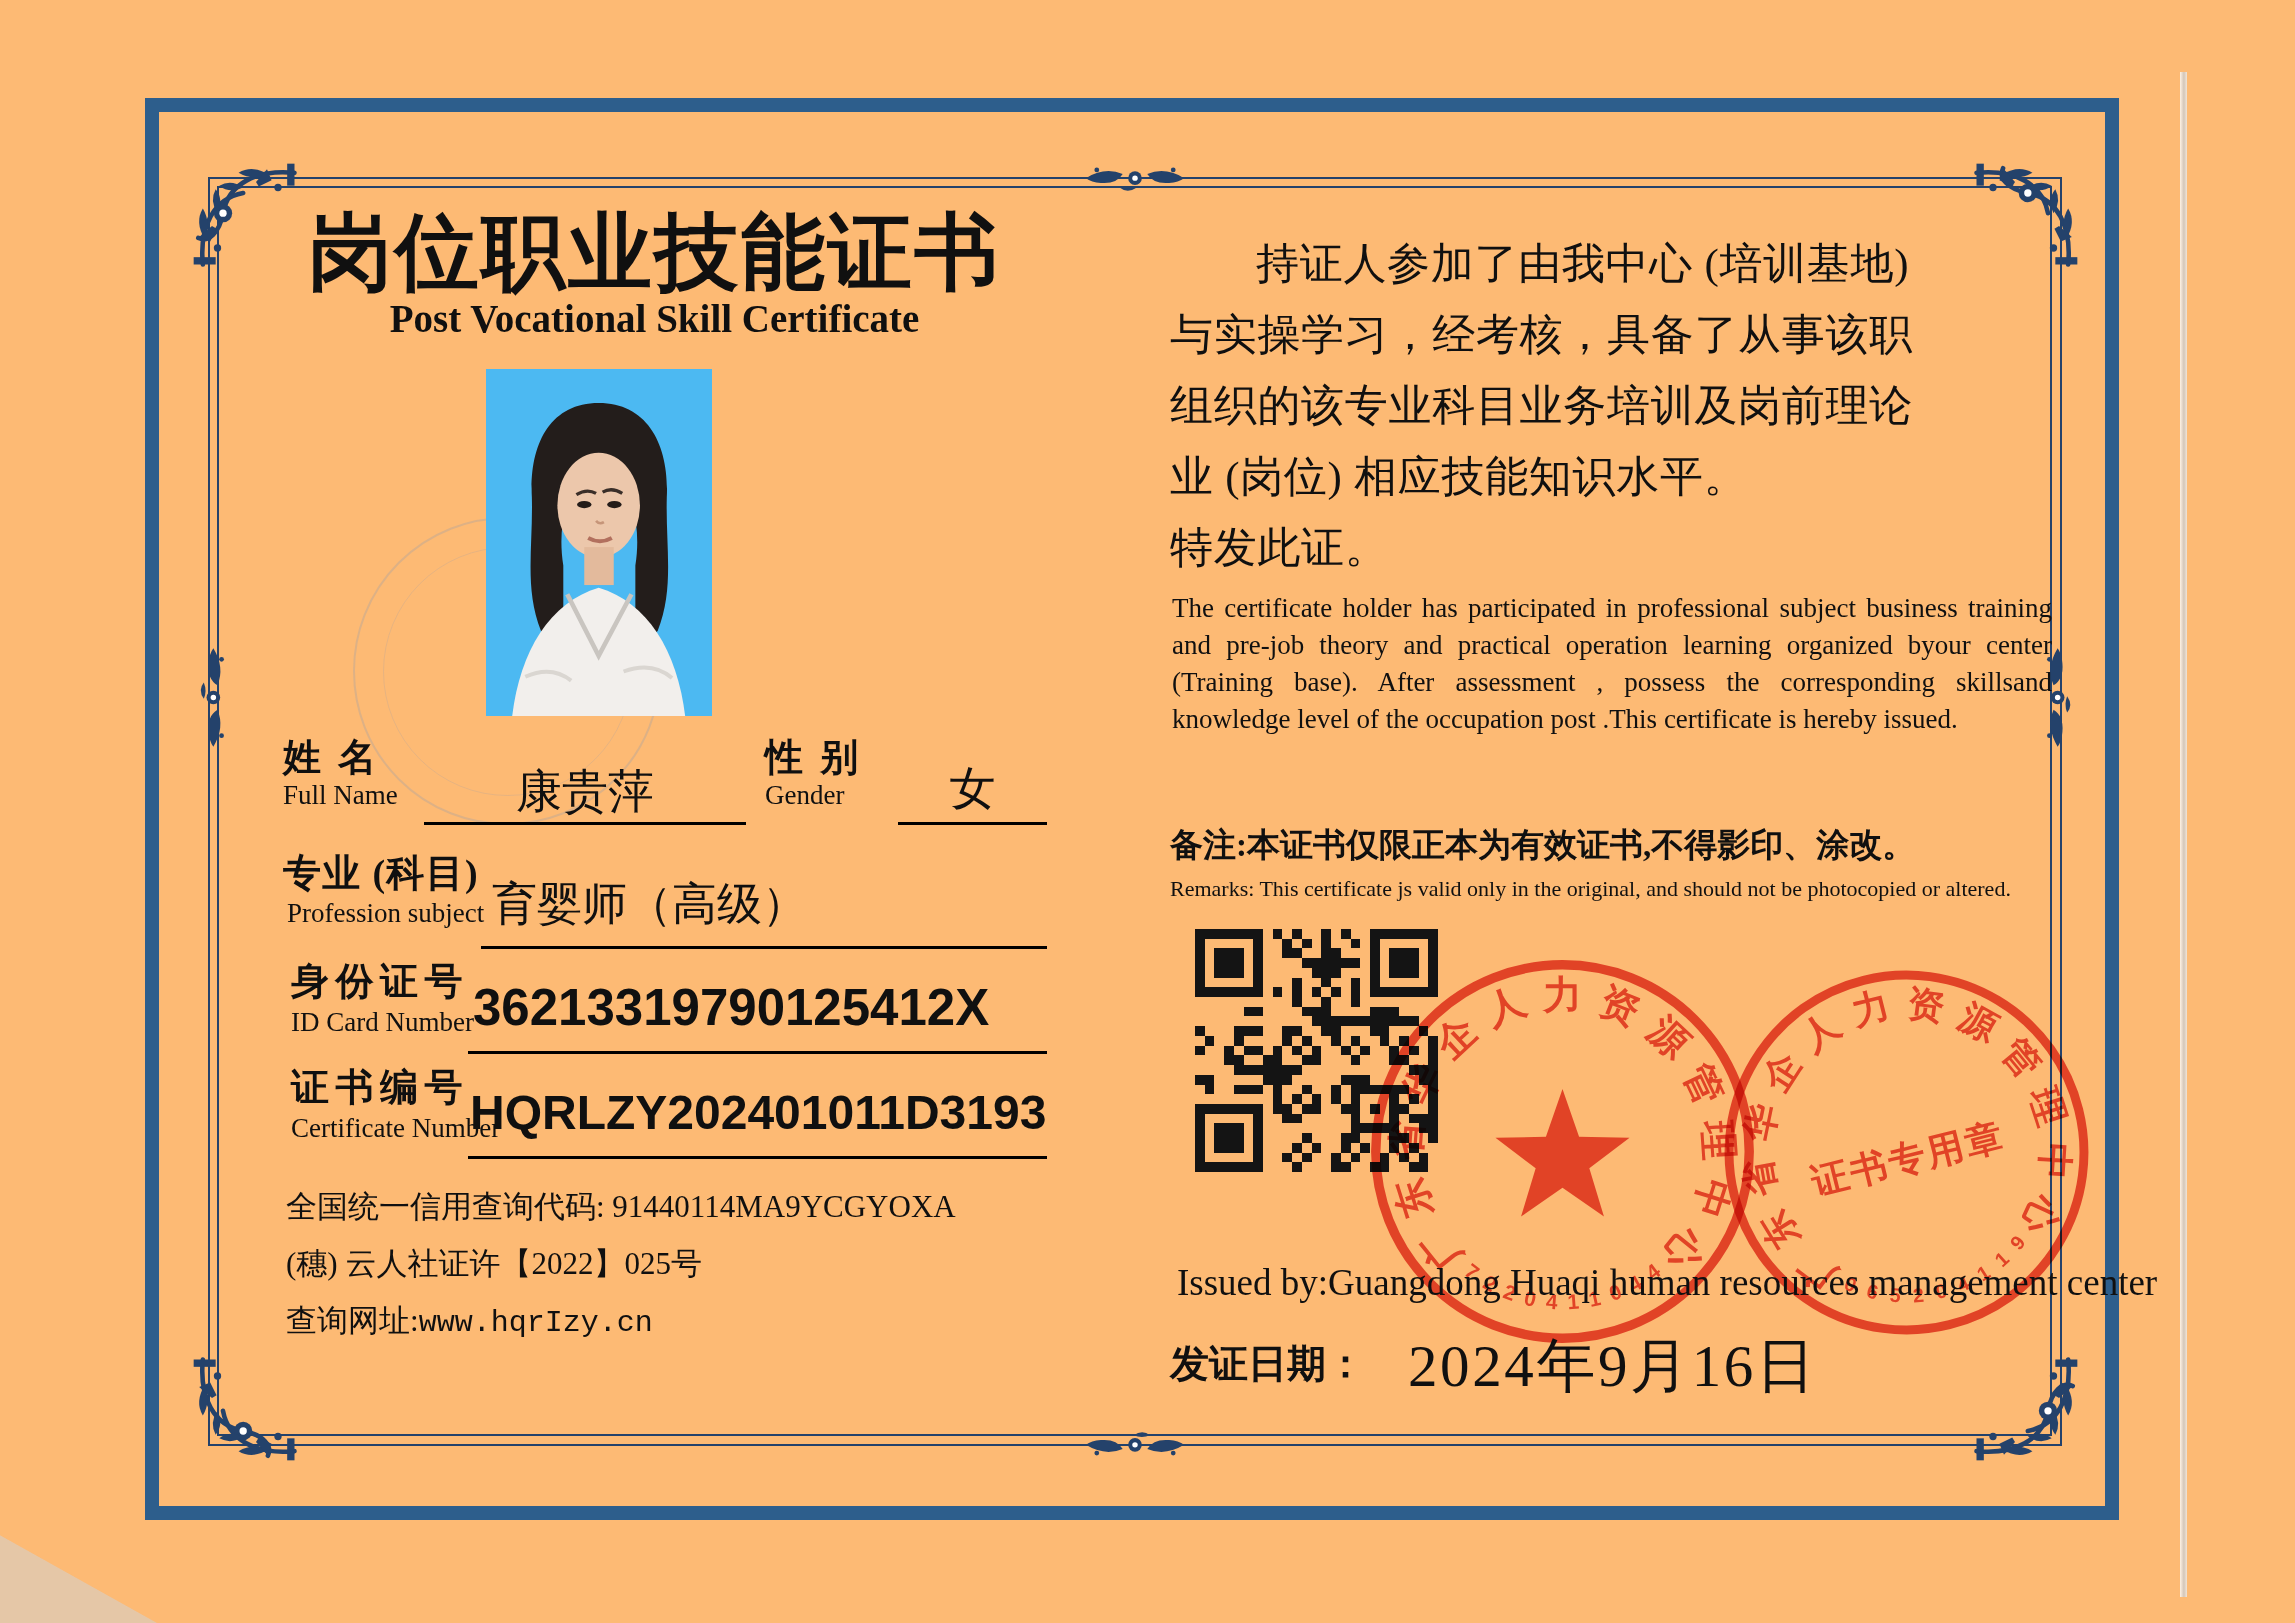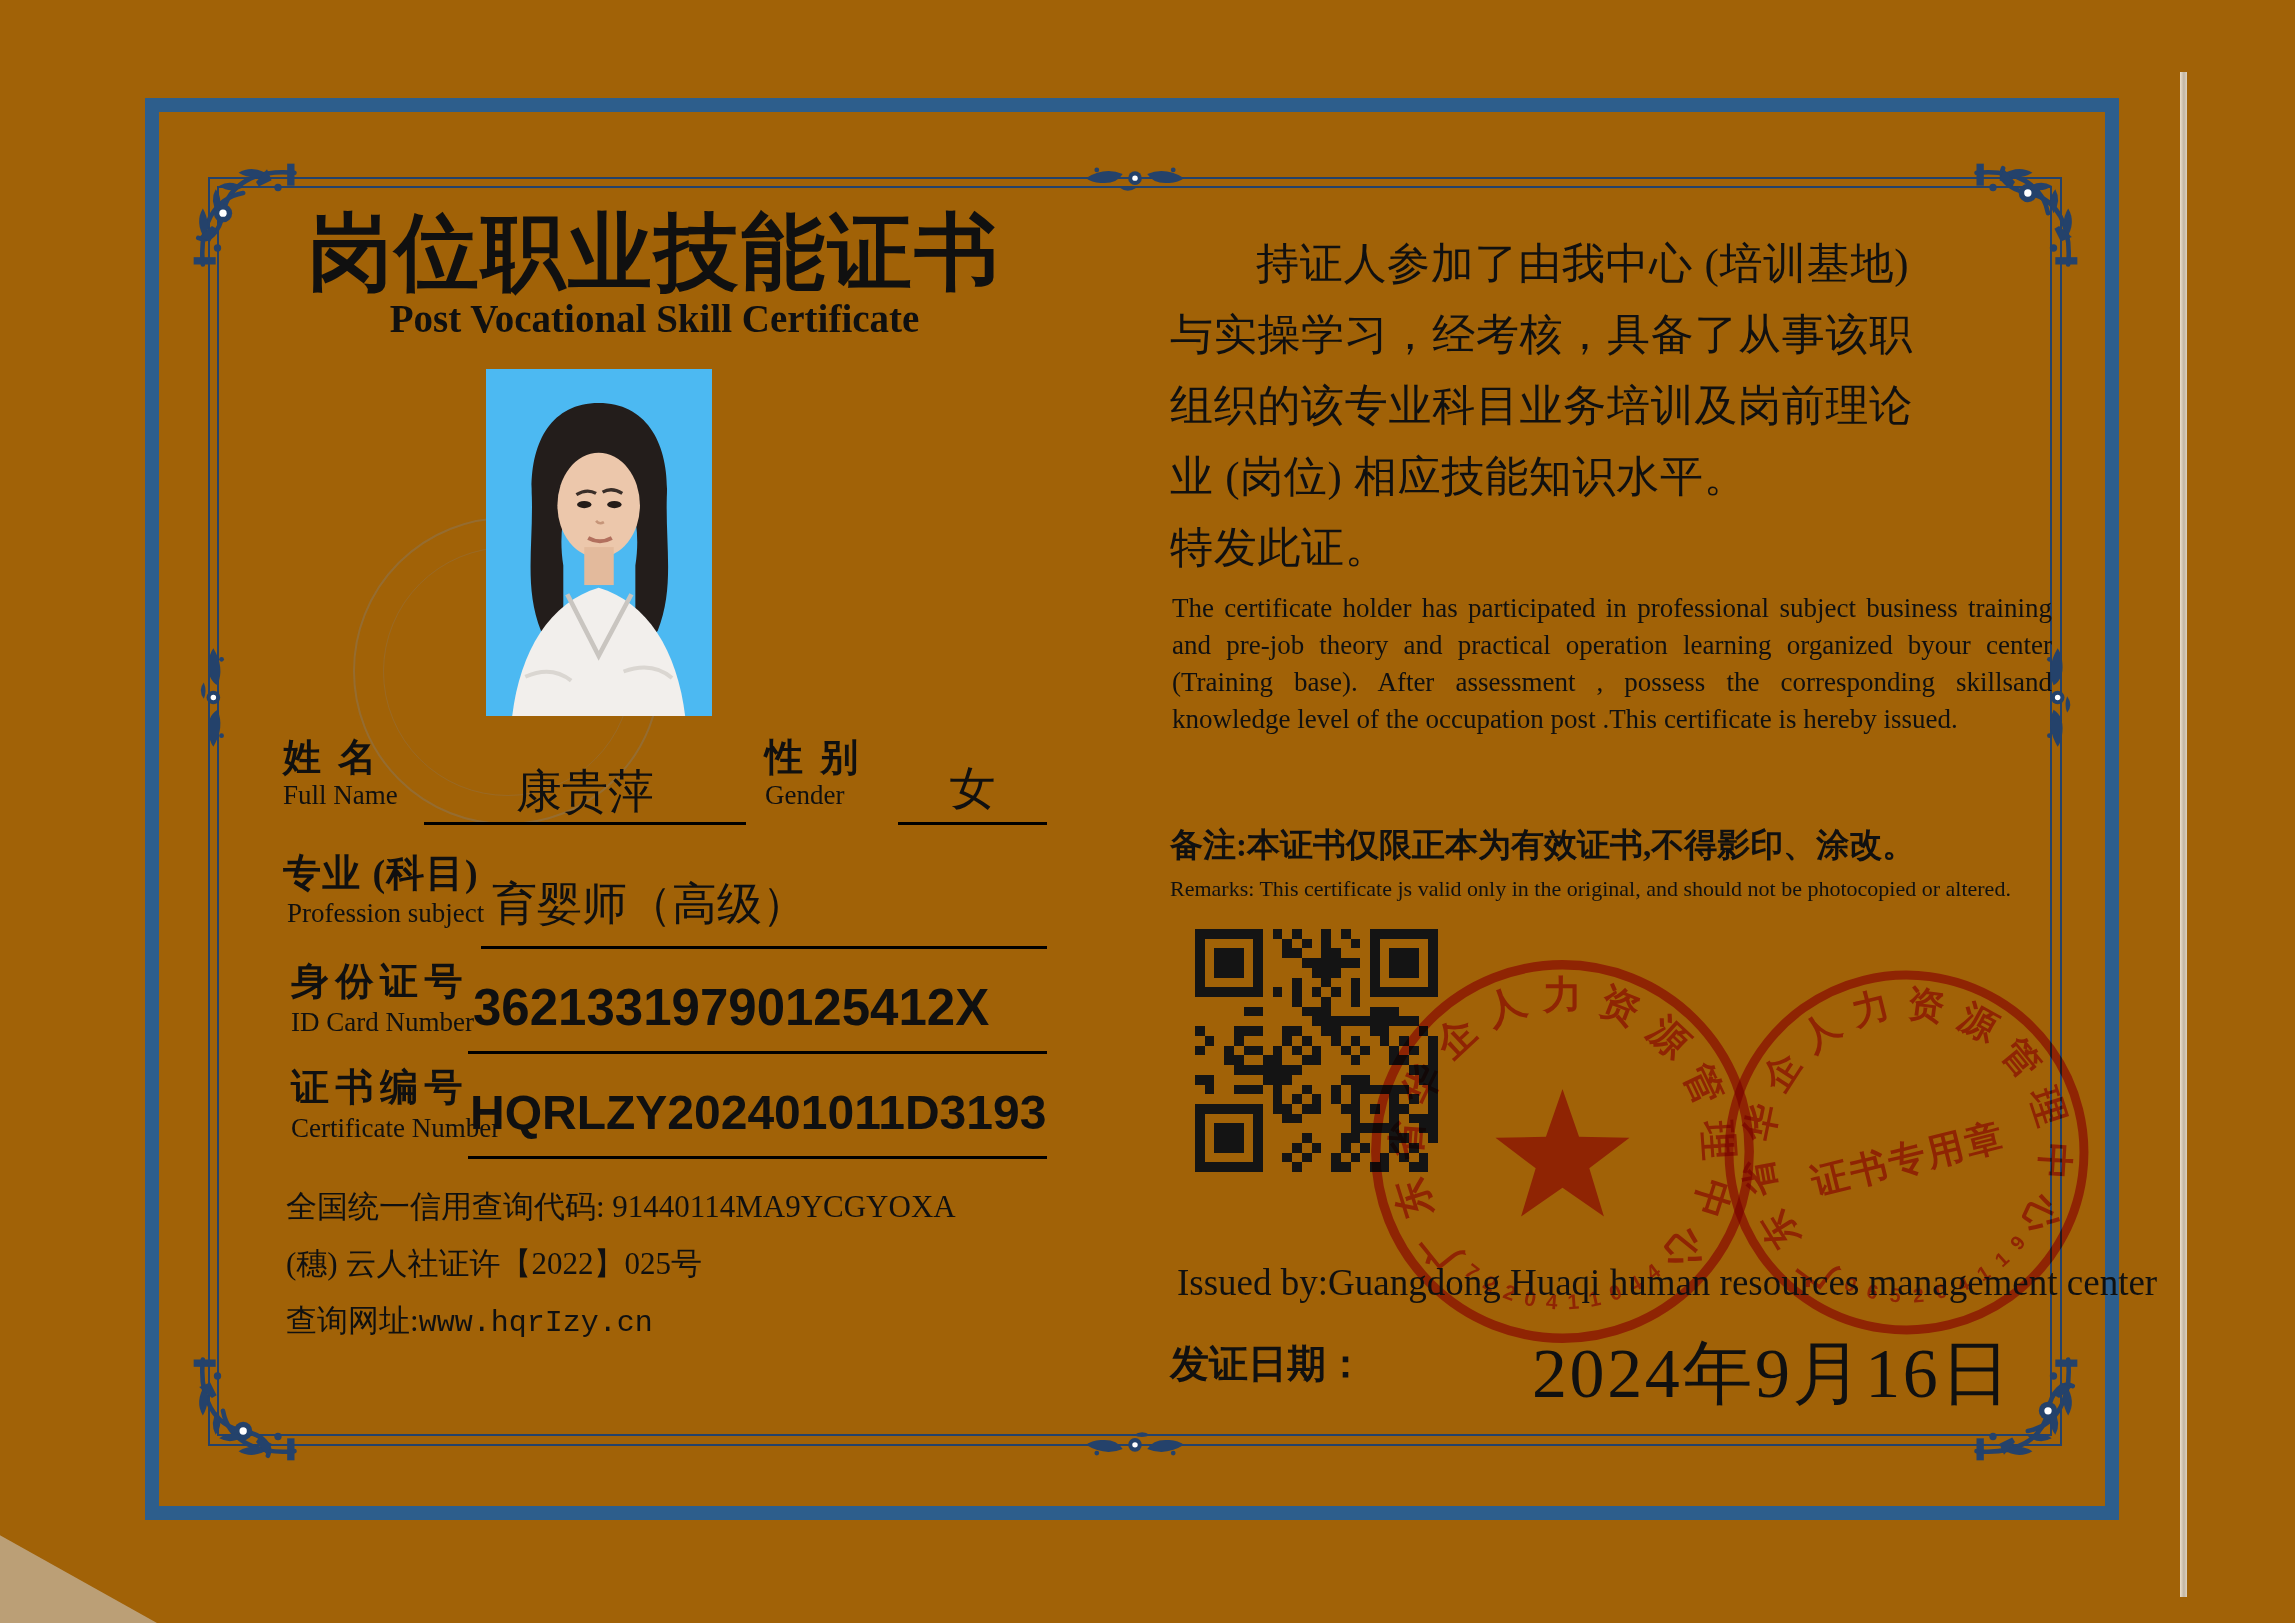--- a/index.html
+++ b/index.html
@@ -1,18 +1,18 @@
 <!DOCTYPE html>
 <html style="font-size:10.5px"><head>
 <meta charset="utf-8">
 <style>
   * { margin:0; padding:0; box-sizing:border-box; }
   html,body { background:#f2f2f0; }
   .stage {
-    position:relative; width:2295px; height:1623px; background:#a16207;
+    position:relative; width:2295px; height:1623px; background:#fdba74;
     overflow:hidden; font-family:"Liberation Serif","DejaVu Serif",serif; color:#101010;
   }
   
   .page-edge-right { position:absolute; left:2180px; top:72px; width:6.5px; height:1525px;
     background:linear-gradient(to right,#ffffff,#c9c9c9 55%,#efefef); opacity:.8; }
   .corner-shade { position:absolute; left:0; top:1516px; width:157px; height:107px;
     background:#d2d2d2; clip-path:polygon(0 18%,0 100%,100% 100%); opacity:.55; }
 
   
   .outer-frame { position:absolute; left:145px; top:98px; width:1974px; height:1422px;
@@ -76,21 +76,21 @@
   .stamp.s1 { left:1361px; top:950px; width:403px; height:403px; }
   .stamp.s2 { left:1715px; top:961px; width:383px; height:383px; transform:rotate(-14deg); }
   .stamp-ring   { font:700 58px "Liberation Serif","DejaVu Serif",serif; fill:#e0453a; text-anchor:middle; }
   .stamp-serial { font:700 31px "Liberation Sans","DejaVu Sans",sans-serif; fill:#e0453a; text-anchor:middle; }
   .stamp-center { font:700 58px "Liberation Serif","DejaVu Serif",serif; fill:#e0453a; text-anchor:middle; letter-spacing:4px; }
 
   .issuer-cn { position:absolute; left:1170px; top:1206px; font-size:37px; font-weight:700;
     letter-spacing:1.3px; white-space:nowrap; }
   .issuer-en { position:absolute; left:1177px; top:1261px; font-size:37px; white-space:nowrap; }
   .date-label { position:absolute; left:1170px; top:1337px; font-size:39px; font-weight:700; white-space:nowrap; }
-  .date-value { position:absolute; left:1532px; top:1327px; font-size:70px; letter-spacing:2.6px; white-space:nowrap; }
+  .date-value { position:absolute; left:1408px; top:1327px; font-size:59px; letter-spacing:2.6px; white-space:nowrap; }
 </style>
 </head>
 <body>
 
 <div class="stage">
 
   <div class="page-edge-right"></div>
   <div class="corner-shade"></div>
 
   <div class="outer-frame"></div>

